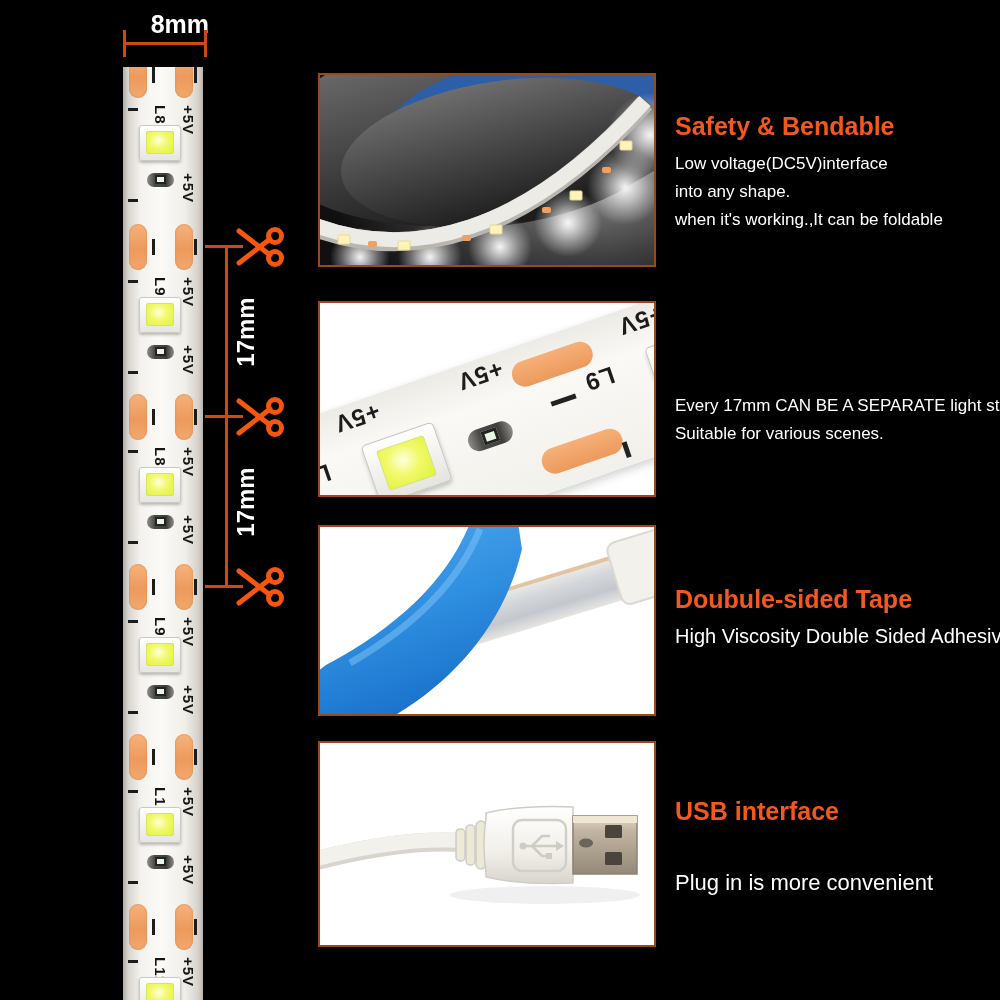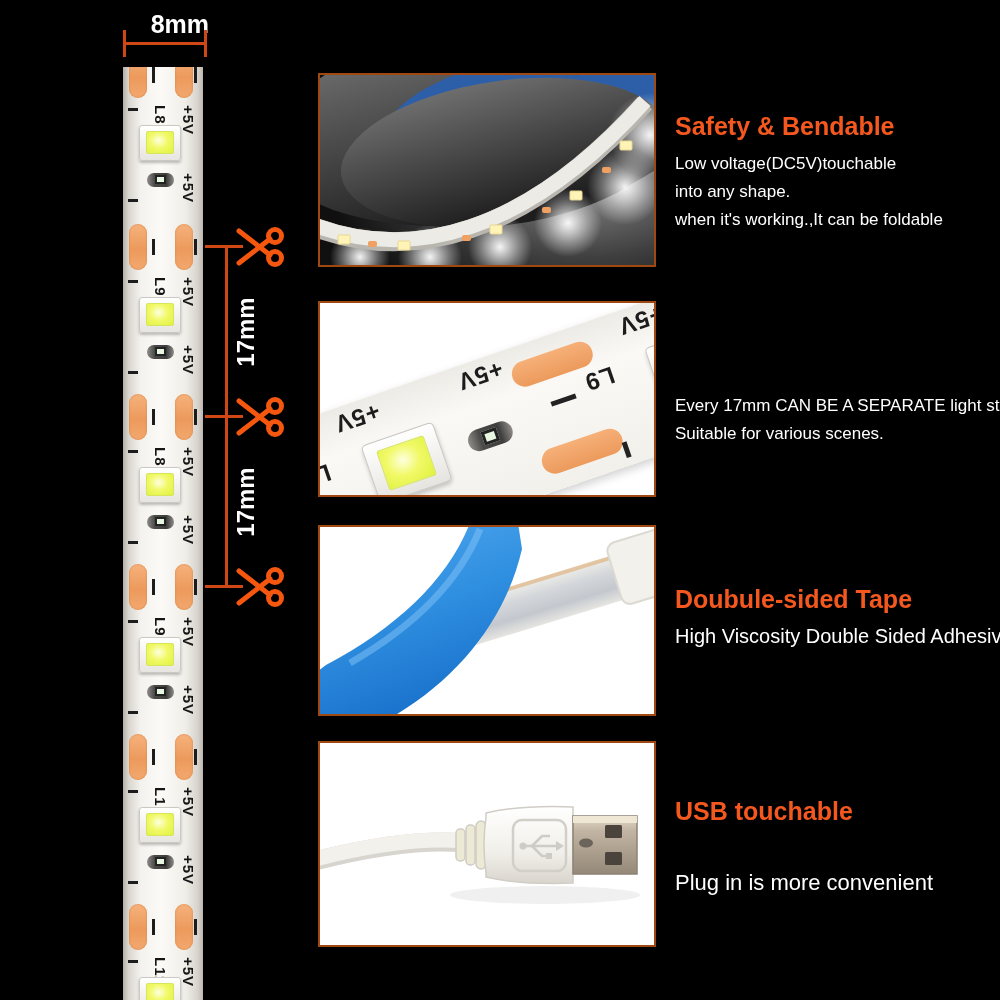--- a/index.html
+++ b/index.html
@@ -349,33 +349,33 @@
       <rect x="253" y="73" width="64" height="58" fill="url(#metalg)" stroke="#8d8275" stroke-width="1.5"></rect>
       <rect x="253" y="73" width="64" height="7" fill="#efe6d4"></rect>
       <rect x="285" y="82" width="17" height="13" rx="1.5" fill="#4a443c"></rect>
       <rect x="285" y="109" width="17" height="13" rx="1.5" fill="#4a443c"></rect>
       <ellipse cx="266" cy="100" rx="7" ry="4.5" fill="#6b645a"></ellipse>
     </svg>
   </div>
 
   <div class="ftitle" style="top:112px">Safety &amp; Bendable</div>
   <div class="fbody b1">
-    <div>Low voltage(DC5V)touchable</div>
+    <div>Low voltage(DC5V)interface</div>
     <div>into any shape.</div>
     <div>when it's working.,It can be foldable</div>
   </div>
 
   <div class="fbody b2">
     <div>Every 17mm CAN BE A SEPARATE light strip,</div>
     <div>Suitable for various scenes.</div>
   </div>
 
   <div class="ftitle" style="top:585px">Doubule-sided Tape</div>
   <div class="fbody b3">
     <div>High Viscosity Double Sided Adhesive</div>
   </div>
 
-  <div class="ftitle" style="top:797px">USB touchable</div>
+  <div class="ftitle" style="top:797px">USB interface</div>
   <div class="fbody b4">
     <div>Plug in is more convenient</div>
   </div>
 
 </div>
 
 </body></html>

